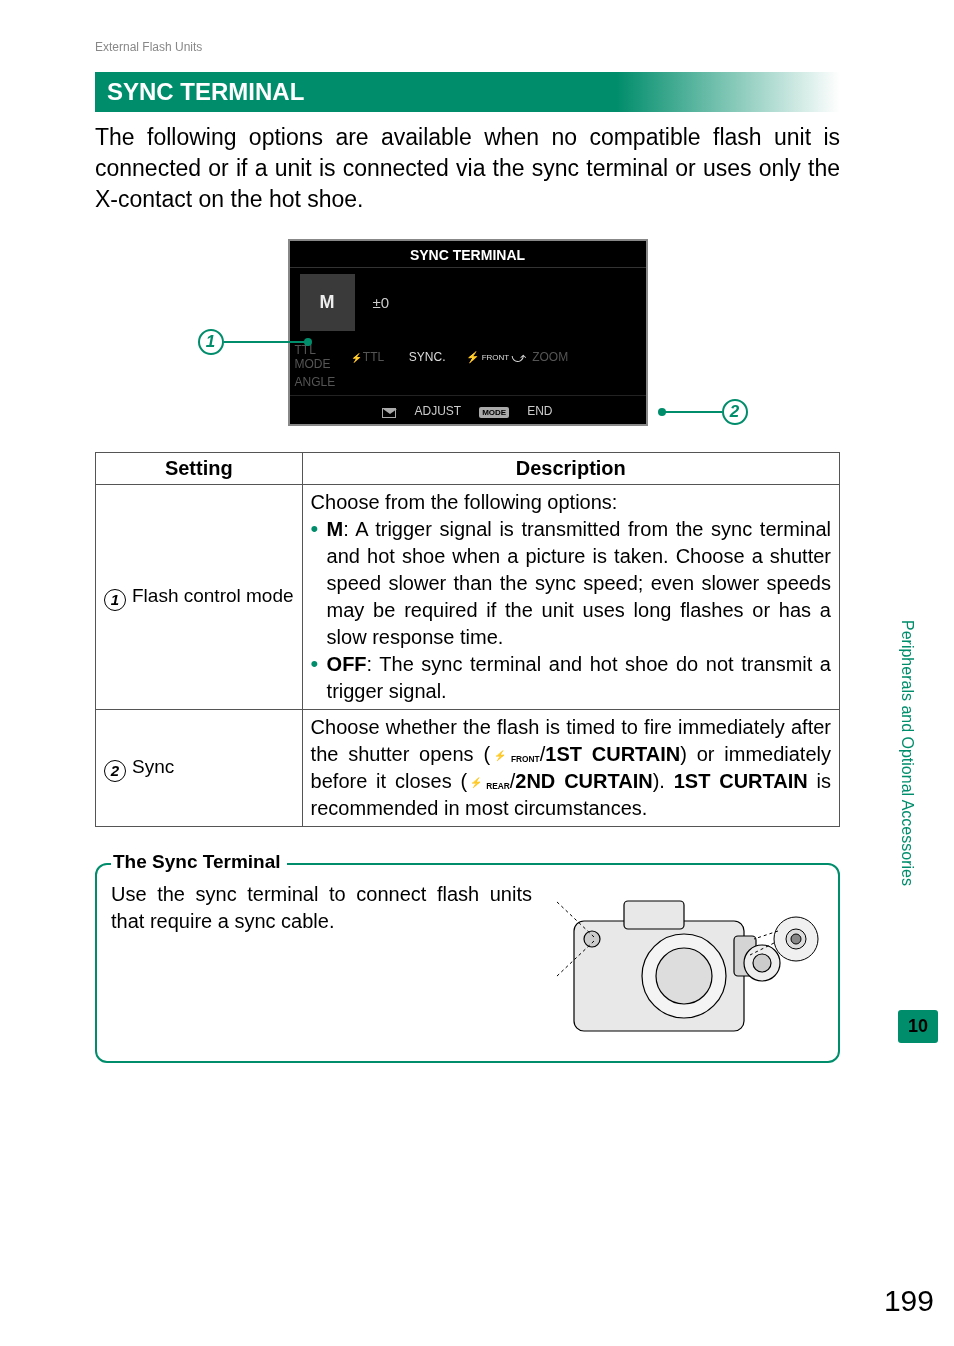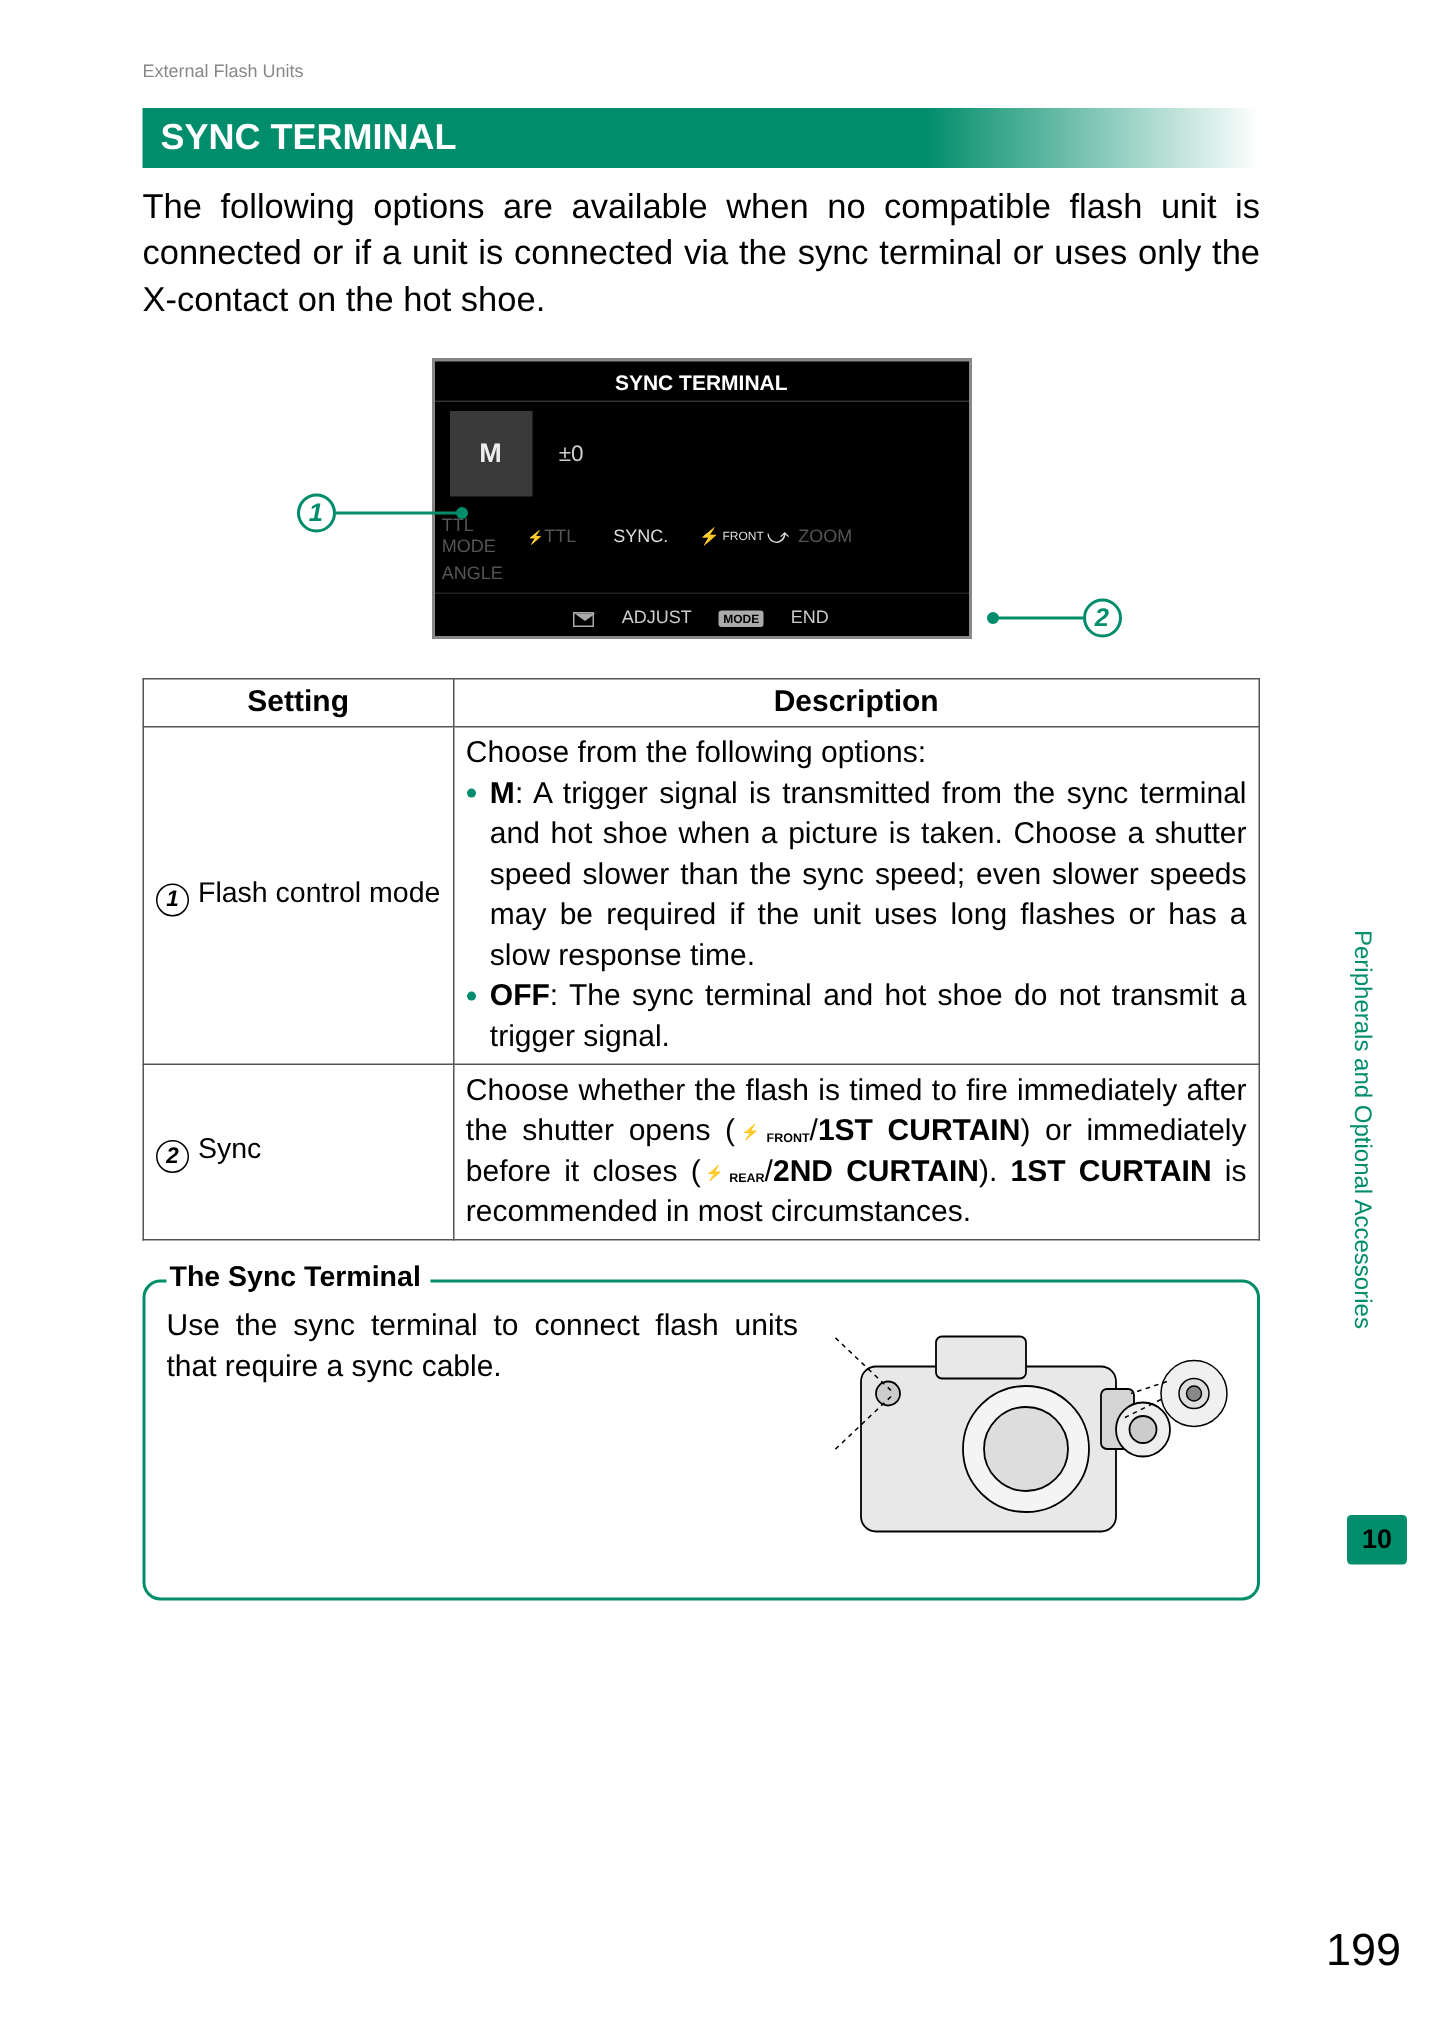--- a/index.html
+++ b/index.html
@@ -223,22 +223,22 @@
   }
   .inline-icon {
     font-size: 10px;
     vertical-align: 2px;
     font-weight: bold;
   }
   
   .note-box {
     border: 2px solid #008d6b;
     border-radius: 12px;
-    margin-top: 26px;
-    padding: 10px 14px 14px 14px;
+    margin-top: 36px;
+    padding: 10px 14px 0 14px;
     position: relative;
   }
   .note-title {
     position: absolute;
     top: -14px;
     left: 14px;
     background: #fff;
     padding: 0 6px 0 2px;
     font-weight: bold;
     font-size: 19px;

